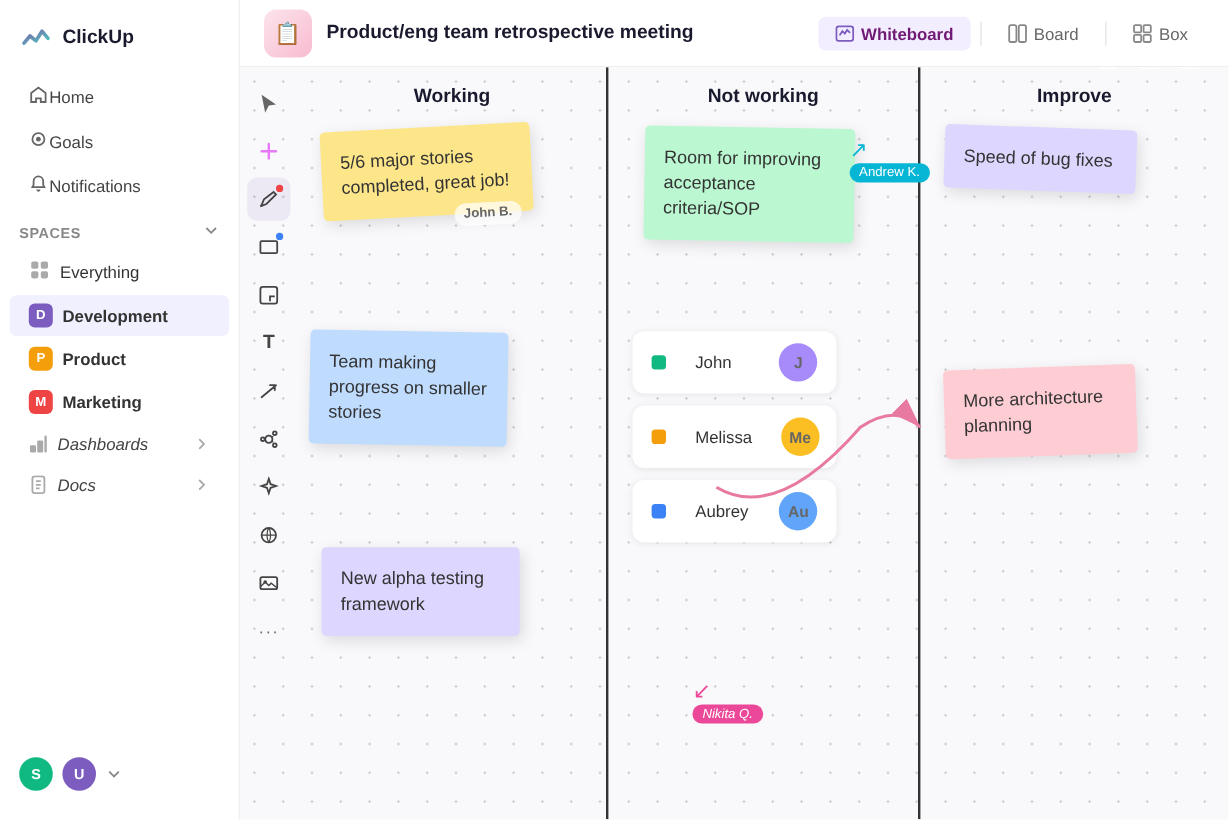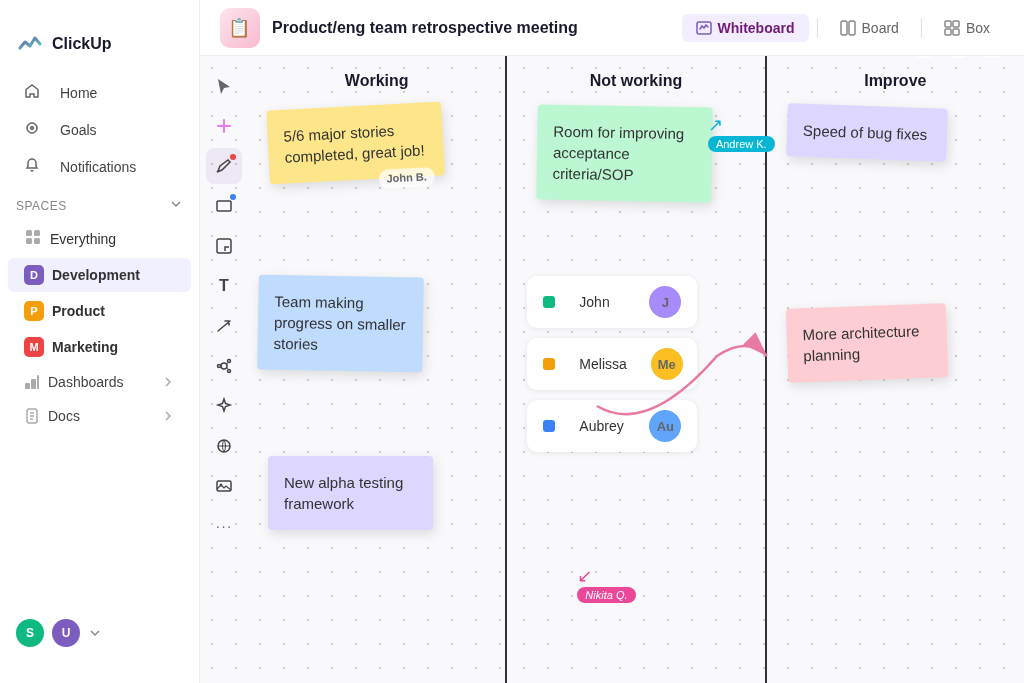--- a/index.html
+++ b/index.html
@@ -6,57 +6,57 @@
     body { font-family: -apple-system, BlinkMacSystemFont, 'Segoe UI', sans-serif; background: #fff; display: flex; height: 683px; overflow: hidden; }
 
     
     #sidebar {
       width: 200px;
       min-width: 200px;
       background: #fff;
       border-right: 1px solid #eee;
       display: flex;
       flex-direction: column;
-      padding: 24px 0;
+      padding: 12px 0;
       height: 683px;
       overflow: hidden;
     }
     .logo-area {
       display: flex;
       align-items: center;
       gap: 8px;
       padding: 6px 16px 16px;
     }
     .logo-icon {
       width: 28px; height: 28px;
     }
     .logo-text {
       font-size: 16px;
       font-weight: 700;
       color: #1a1a2e;
     }
     .nav-item {
       display: flex;
       align-items: center;
-      gap: 20px;
+      gap: 1px;
       padding: 8px 16px;
       font-size: 14px;
       color: #444;
       cursor: pointer;
       border-radius: 6px;
       margin: 1px 8px;
     }
 
     .spaces-header {
       display: flex;
       align-items: center;
       justify-content: space-between;
       padding: 12px 16px 6px;
       font-size: 12px;
-      font-weight: 400;
+      font-weight: 700;
       color: #888;
       text-transform: uppercase;
       letter-spacing: 0.5px;
     }
     .space-item {
       display: flex;
       align-items: center;
       gap: 8px;
       padding: 7px 16px;
       font-size: 14px;
@@ -83,21 +83,21 @@
       display: flex;
       align-items: center;
       justify-content: space-between;
       padding: 8px 16px;
       font-size: 14px;
       color: #444;
       cursor: pointer;
       margin: 1px 8px;
       border-radius: 6px;
     }
-    .section-left { display: flex; align-items: center; gap: 8px; }
+    .section-left { display: flex; align-items: center; gap: 8px; font-style: italic; }
 
     .sidebar-bottom {
       margin-top: auto;
       padding: 12px 16px;
       display: flex;
       align-items: center;
       gap: 8px;
     }
     .avatar-small {
       width: 28px; height: 28px; border-radius: 50%; overflow: hidden;

